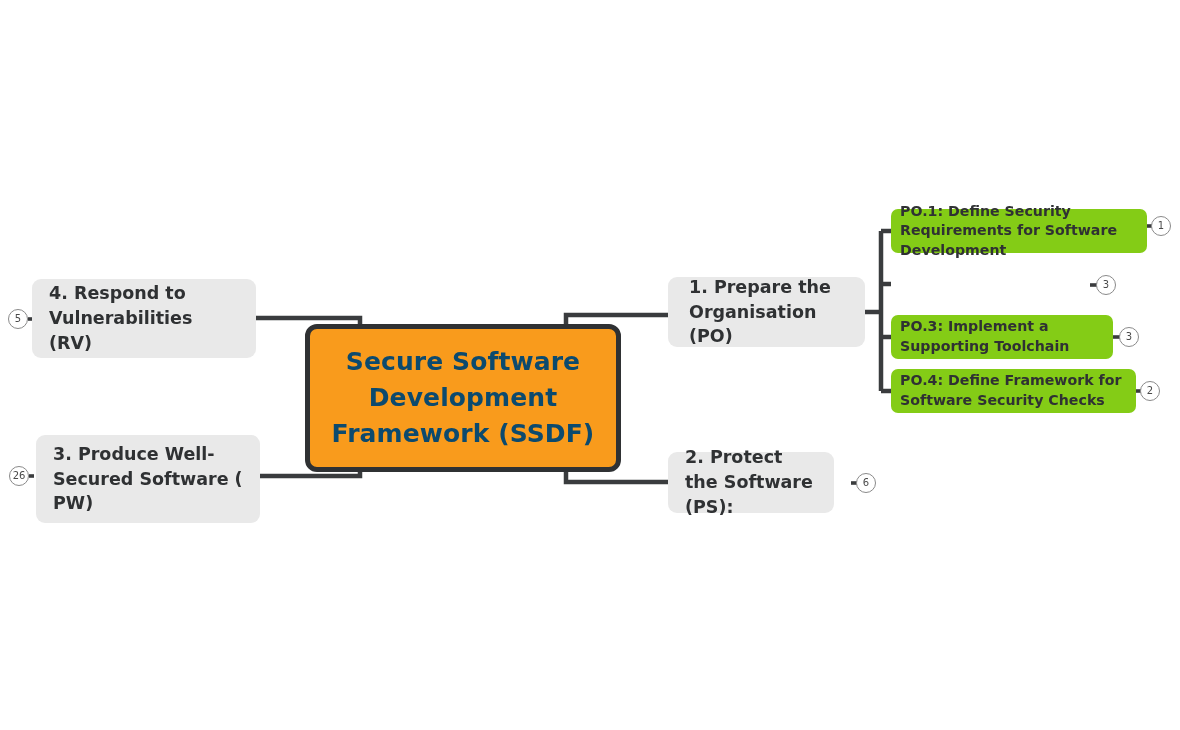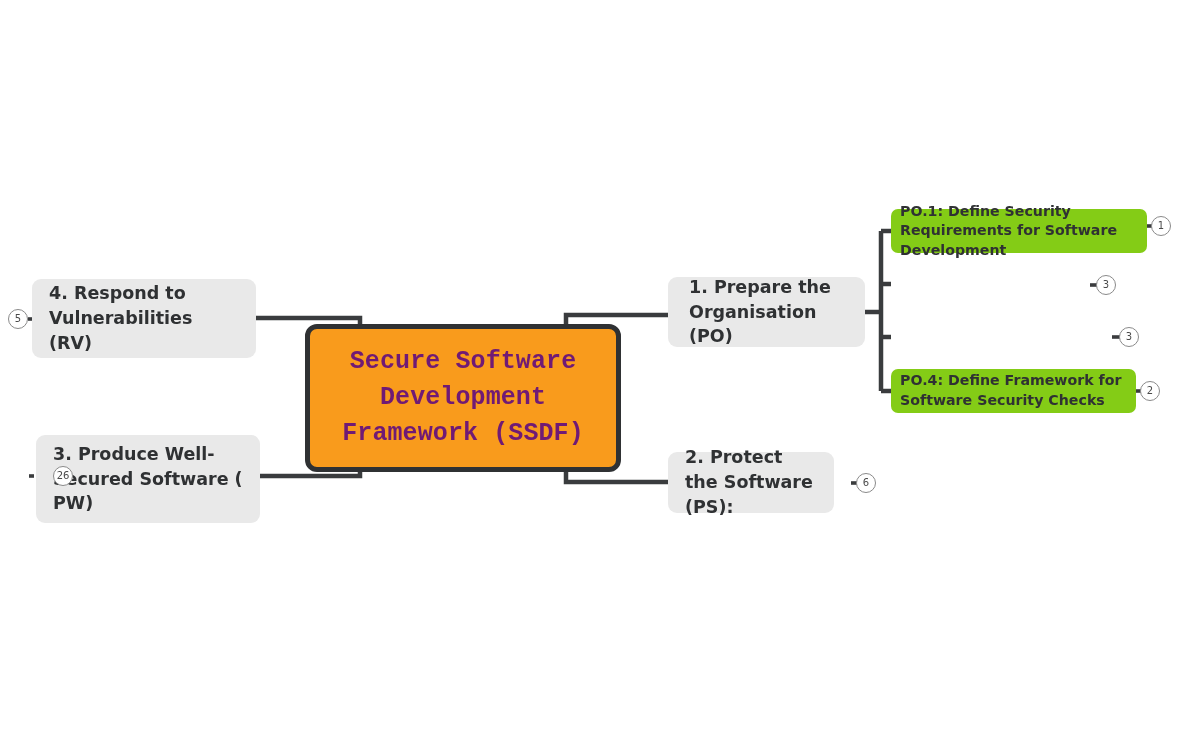--- a/index.html
+++ b/index.html
@@ -46,27 +46,26 @@
     background: #f99b1c;
     border: 5px solid #2f3133;
     border-radius: 12px;
     z-index: 3;
     display: flex;
     align-items: center;
     justify-content: center;
     text-align: center;
   }
   .root-node .root-label {
-    color: #701a75;
+    color: #0c4a6e;
     font-size: 25px;
     font-weight: bold;
     line-height: 1.45;
     letter-spacing: 0.1px;
     padding: 0 14px;
-    font-family: Liberation Mono, monospace;
   }
 
   
   .branch-node {
     position: absolute;
     box-sizing: border-box;
     background: #e9e9e9;
     border-radius: 9px;
     z-index: 3;
     display: flex;
@@ -120,21 +119,21 @@
     z-index: 4;
     display: flex;
     align-items: center;
     justify-content: center;
     color: #4a4a4a;
     font-size: 10px;
     font-weight: normal;
     line-height: 1;
   }
   #badge-rv  { left: 8px;    top: 309px; }
-  #badge-pw  { left: 9px;    top: 466px; margin-left: 44px; }
+  #badge-pw  { left: 9px;    top: 466px; }
   #badge-ps  { left: 856px;  top: 473px; }
   #badge-po1 { left: 1151px; top: 216px; }
   #badge-po2 { left: 1096px; top: 275px; }
   #badge-po3 { left: 1119px; top: 327px; }
   #badge-po4 { left: 1140px; top: 381px; }
 </style>
 </head>
 <body>
 
 <div id="canvas">
@@ -189,20 +188,23 @@
 
   <div class="branch-node" id="node-ps">
     <div class="branch-label">2.  Protect the Software (PS):</div>
   </div>
 
   <div class="sub-node" id="node-po1">
     <div class="sub-label">PO.1:  Define Security Requirements for Software Development</div>
   </div>
 
 
+  <div class="sub-node" id="node-po3">
+    <div class="sub-label">PO.3:  Implement a Supporting Toolchain</div>
+  </div>
 
   <div class="sub-node" id="node-po4">
     <div class="sub-label">PO.4:  Define Framework for Software Security Checks</div>
   </div>
 
   <div class="badge" id="badge-rv">5</div>
   <div class="badge" id="badge-pw">26</div>
   <div class="badge" id="badge-ps">6</div>
 
   <div class="badge" id="badge-po1">1</div>

